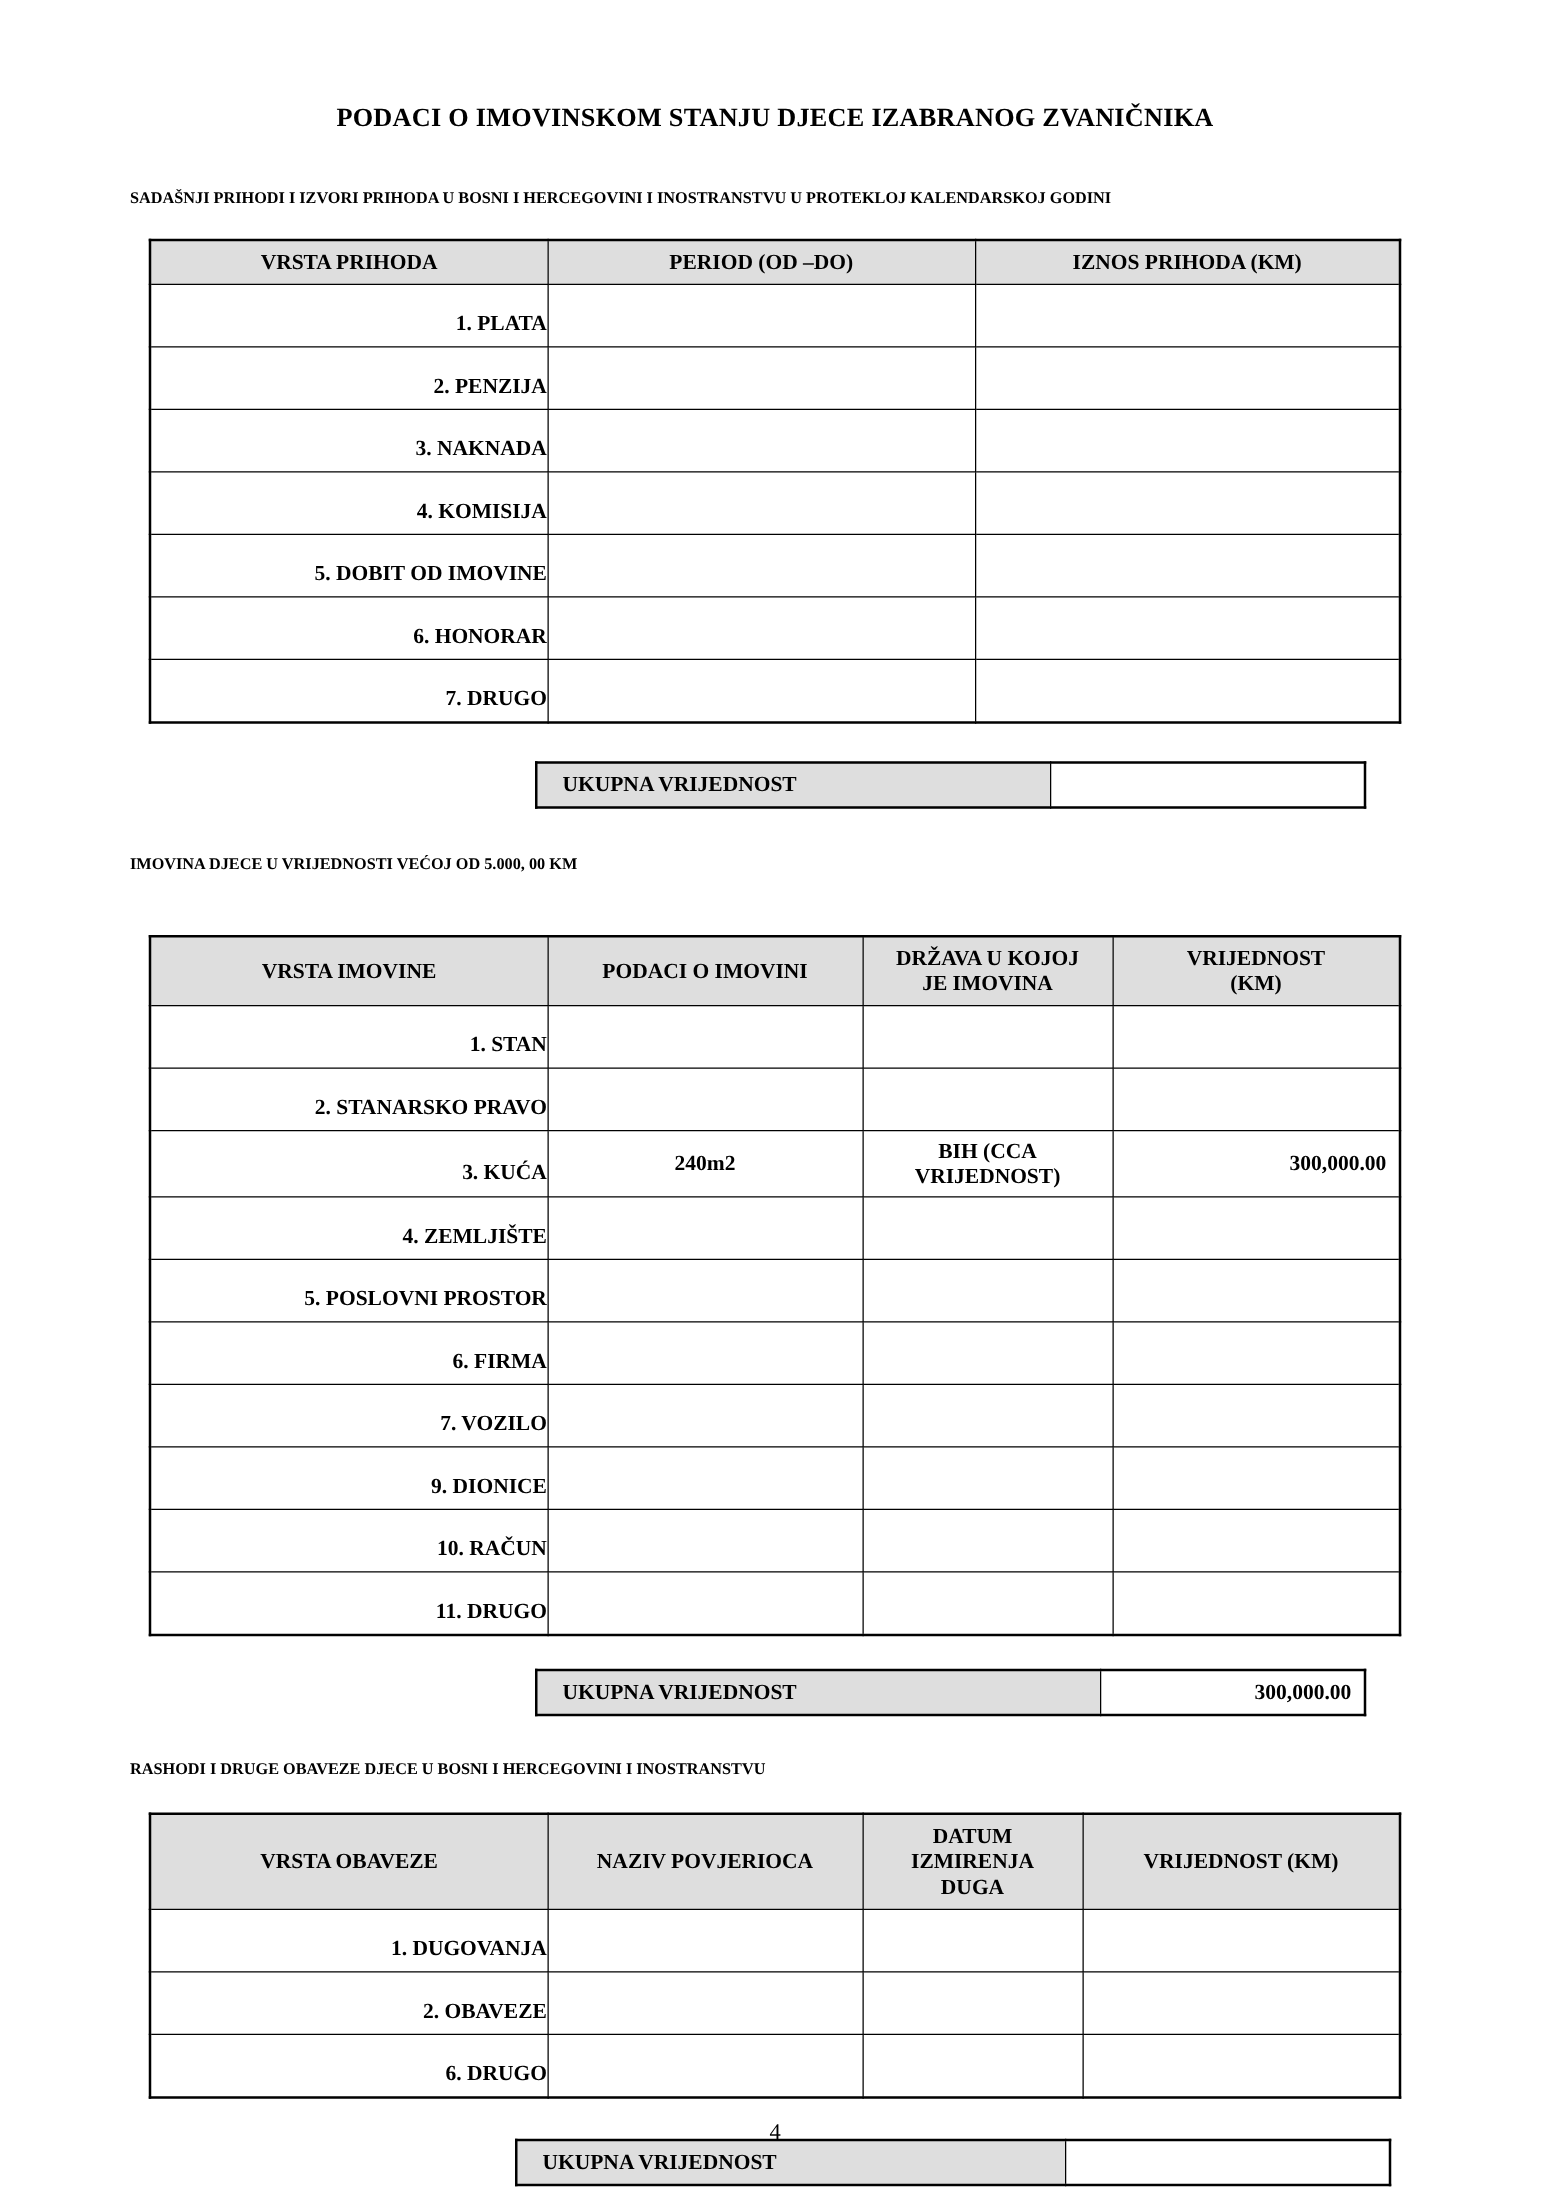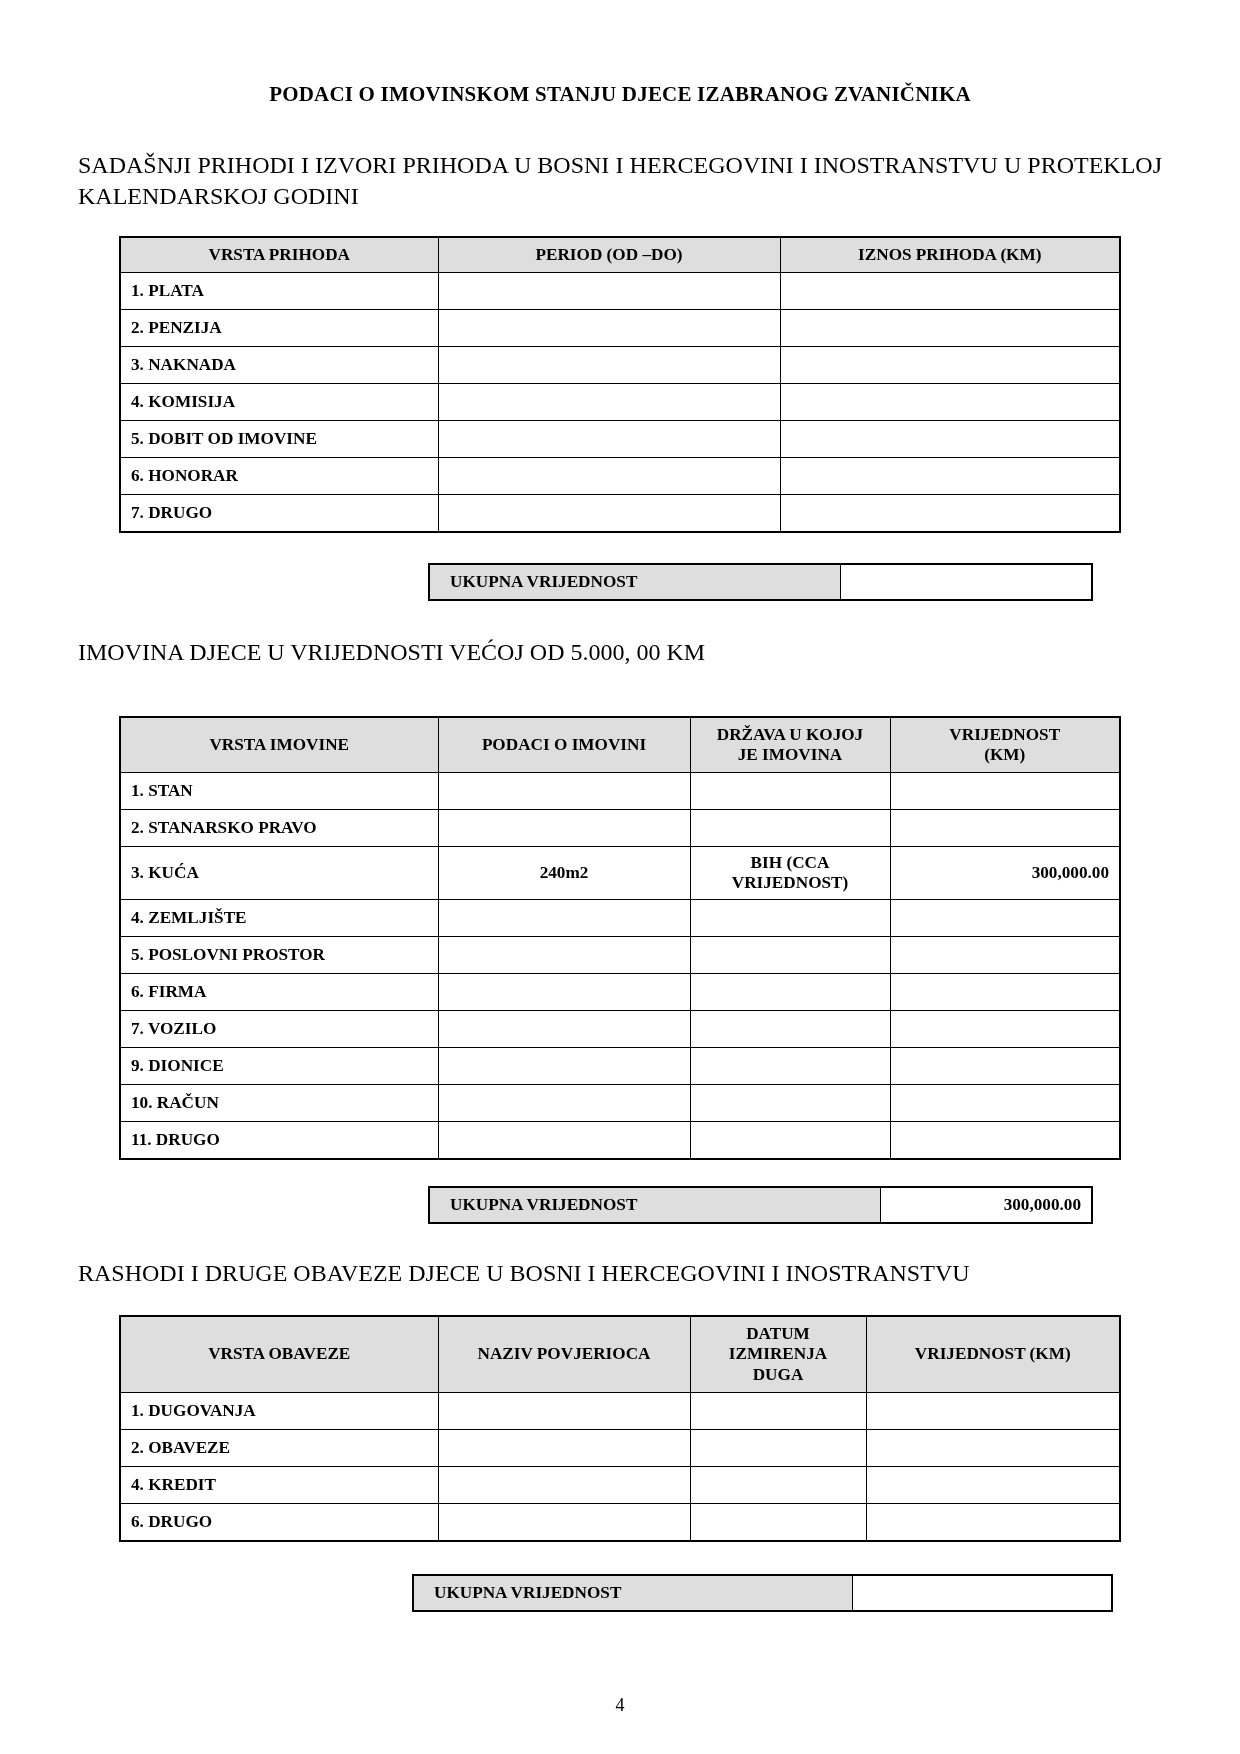--- a/index.html
+++ b/index.html
@@ -27,25 +27,25 @@
     font-weight: bold;
     font-size: 21px;
     letter-spacing: 0.2px;
     margin: 0;
     padding-top: 82px;
     padding-left: 70px;
     padding-right: 70px;
     line-height: 1.15;
   }
   .section-heading {
-    font-weight: normal;
-    font-size: 24px;
+    font-weight: bold;
+    font-size: 13px;
     line-height: 1.28;
     margin: 0;
-    padding: 0 78px 0 78px;
+    padding: 0 78px 0 104px;
     text-align: justify;
   }
   .section-heading.nojust {
     text-align: left;
   }
   .heading-1 { padding-top: 44px; }
   .heading-2 { padding-top: 0; }
   .heading-3 { padding-top: 0; }
 
   table.grid {
@@ -62,22 +62,22 @@
     vertical-align: middle;
   }
   table.grid th {
     background: #dedede;
     text-align: center;
     line-height: 1.18;
     padding: 7px 4px;
     margin-left: 16px;
   }
   table.grid td.rowlabel {
-    text-align: left;
-    padding: 6px 0 6px 10px;
+    text-align: right;
+    padding: 19px 0 6px 10px;
     height: 24px;
   }
   table.grid td.cell {
     text-align: center;
     padding: 6px 6px;
   }
   table.grid td.cell.right {
     text-align: right;
     padding-right: 10px;
   }
@@ -334,26 +334,20 @@
         <td class="cell"></td>
         <td class="cell right"></td>
       </tr>
       <tr>
         <td class="rowlabel">2. OBAVEZE</td>
         <td class="cell"></td>
         <td class="cell"></td>
         <td class="cell right"></td>
       </tr>
       <tr>
-        <td class="rowlabel">4. KREDIT</td>
-        <td class="cell"></td>
-        <td class="cell"></td>
-        <td class="cell right"></td>
-      </tr>
-      <tr>
         <td class="rowlabel">6. DRUGO</td>
         <td class="cell"></td>
         <td class="cell"></td>
         <td class="cell right"></td>
       </tr>
     </tbody>
   </table>
 
   <div style="height:32px;"></div>
 

